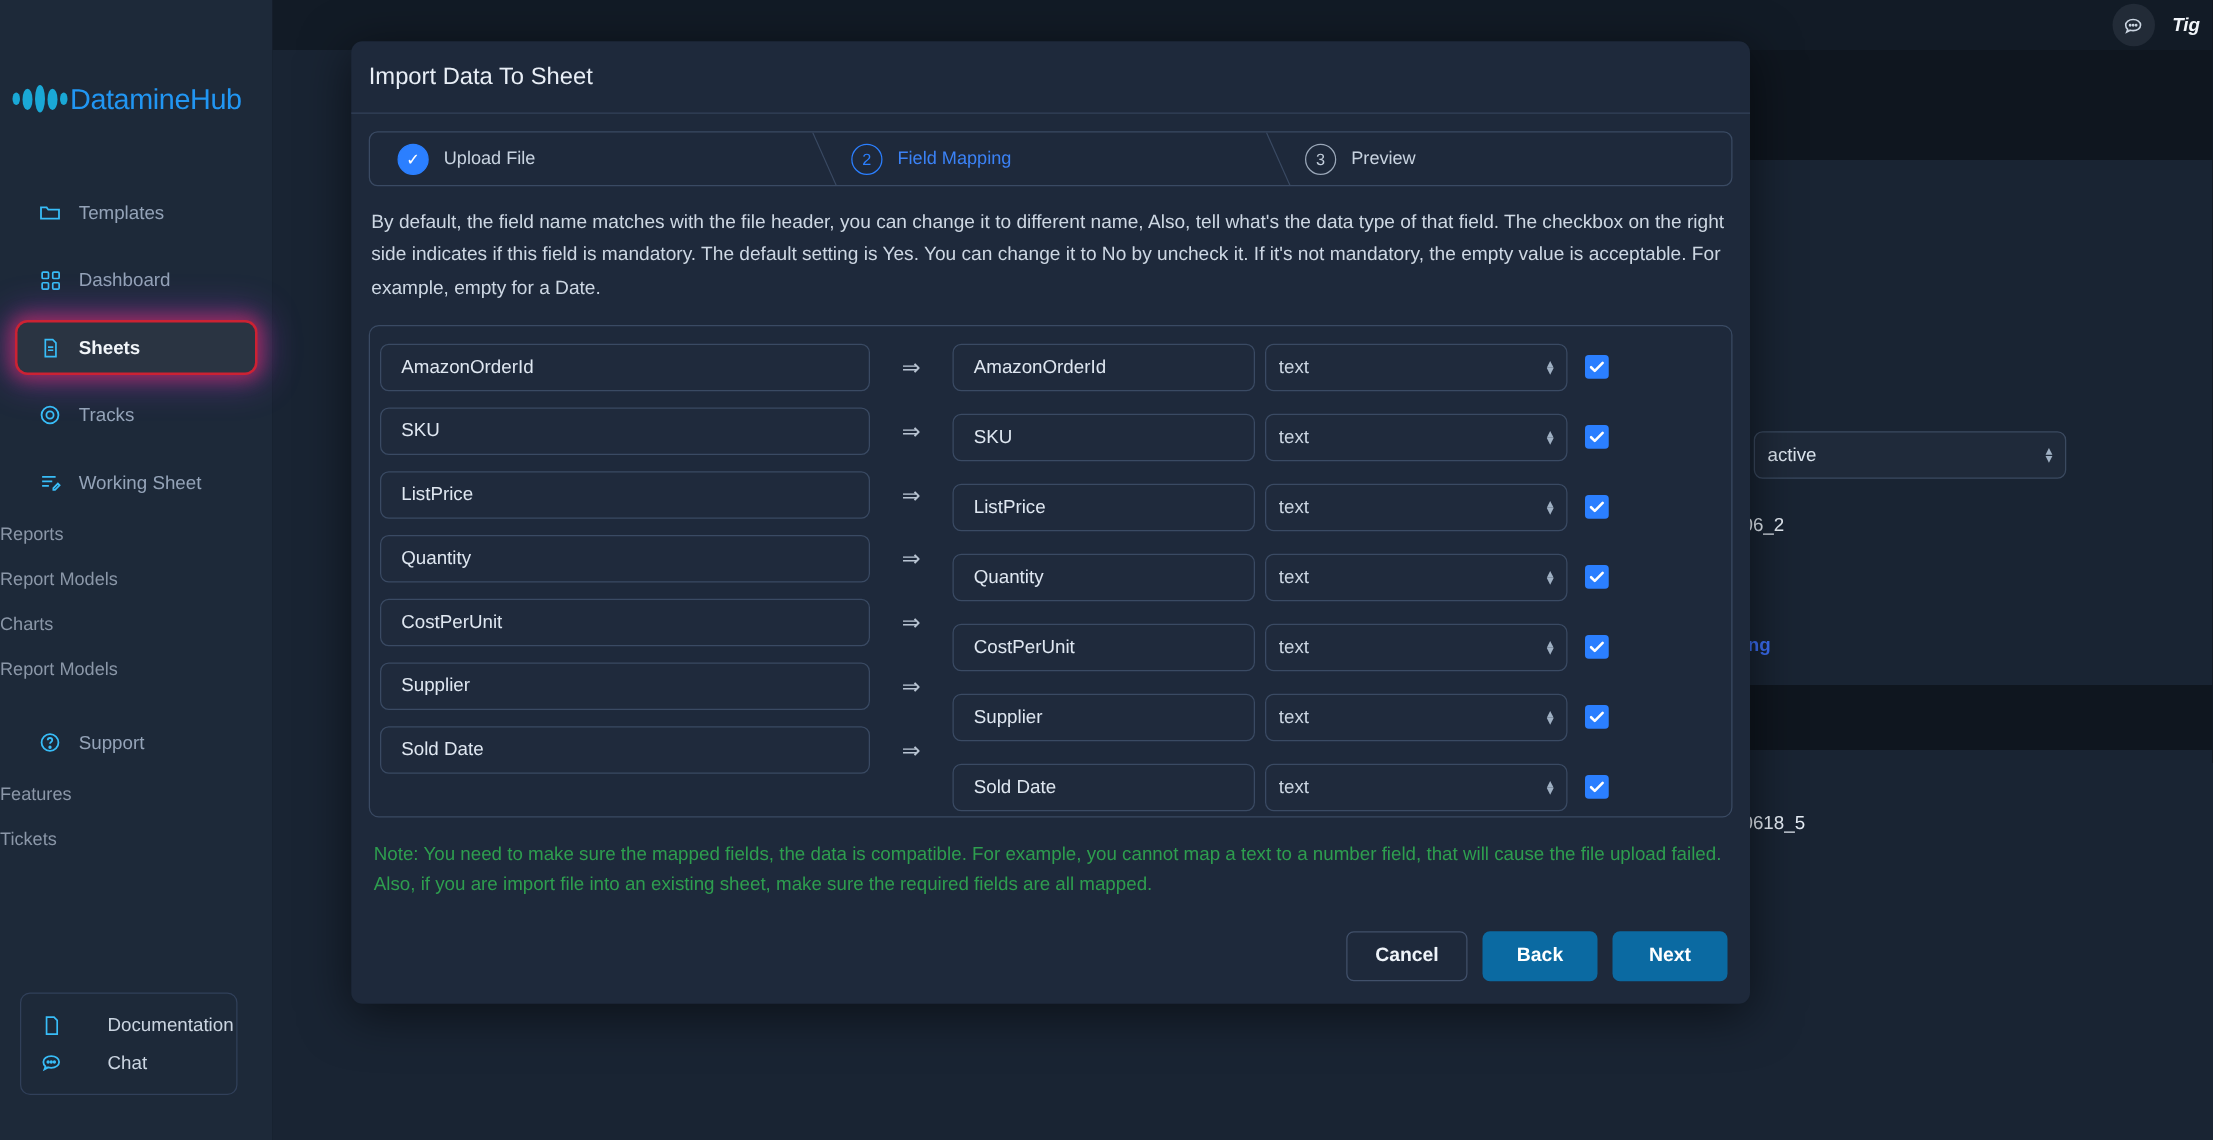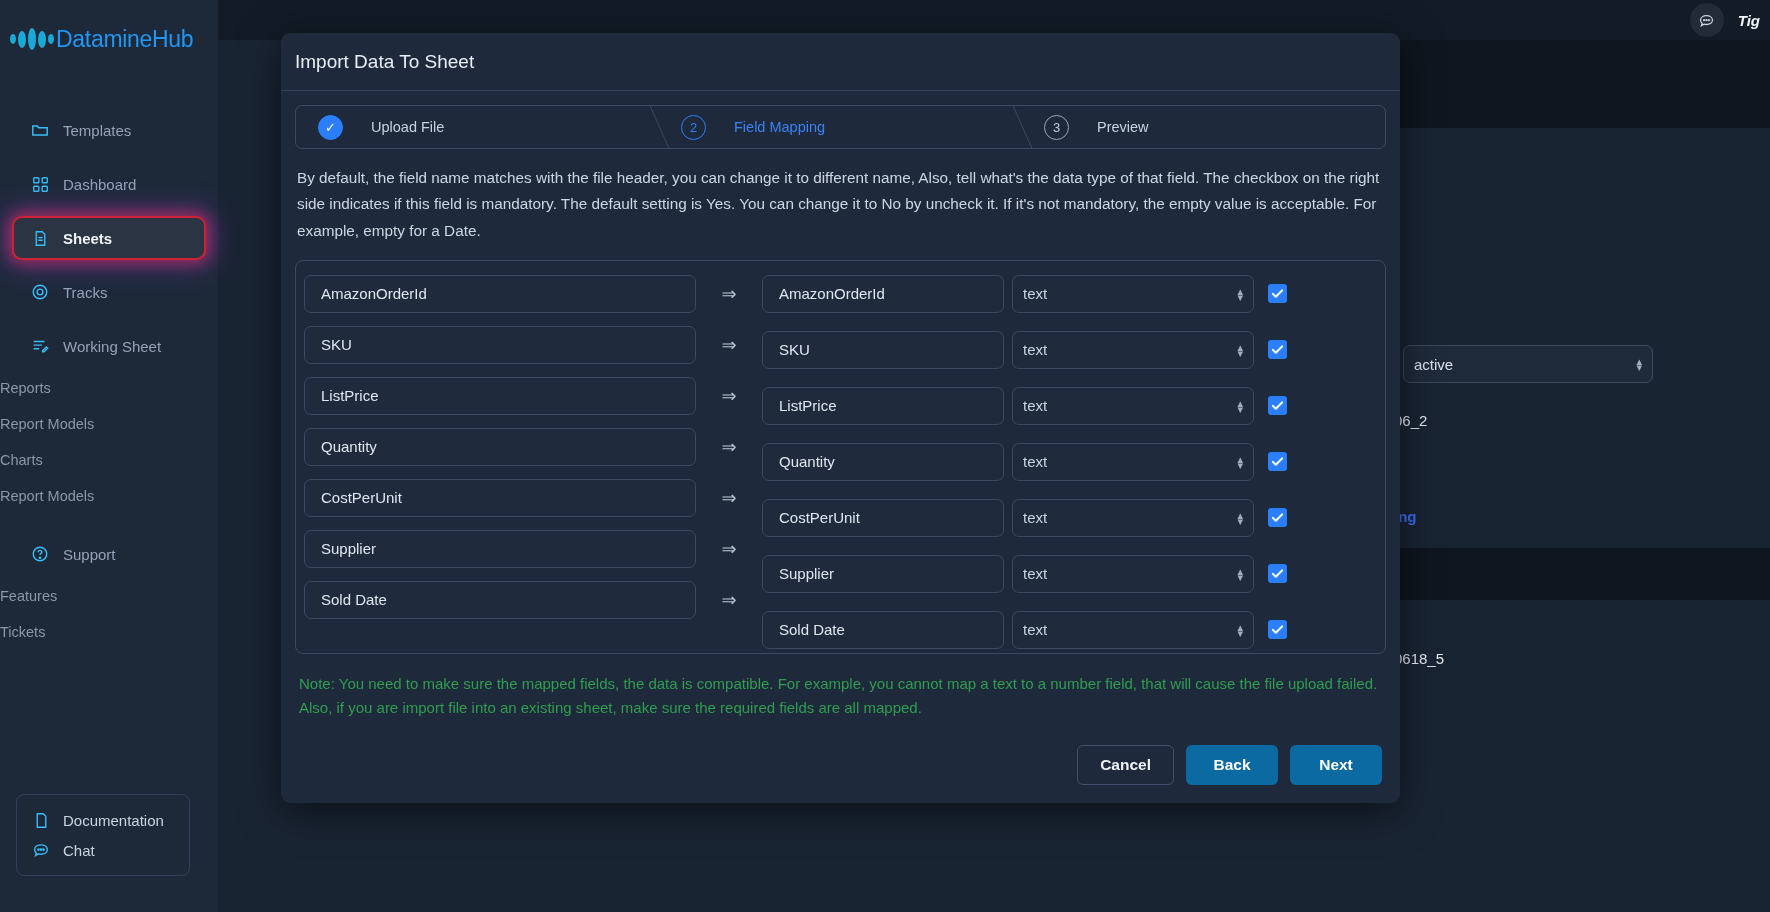--- a/index.html
+++ b/index.html
@@ -15,20 +15,21 @@
   #sidebar {
     position: absolute; left: 0; top: 0;
     width: 218px; height: 912px;
     background: #1d2939;
     z-index: 5;
   }
   .logo-wrap {
     display: flex; align-items: center;
     padding: 16px 0 0 10px;
     height: 62px;
+    margin-top: 40px;
   }
   .logo-bars { display: flex; align-items: center; gap: 2px; margin-right: 2px; }
   .logo-bars span { display: block; border-radius: 50%; background: #1aa8d6; }
   .logo-text {
     font-size: 23px; color: #2196f3; letter-spacing: -0.3px;
   }
 
   .nav { margin-top: 48px; }
   .nav-item {
     display: flex; align-items: center;
@@ -59,21 +60,21 @@
 
   .bottom-box {
     position: absolute; left: 16px; bottom: 36px;
     width: 174px;
     border: 1px solid #31405a; border-radius: 8px;
     padding: 10px 0 10px 0;
   }
   .bottom-item {
     display: flex; align-items: center;
     padding: 5px 0 5px 14px;
-    color: #cbd5e1; font-size: 15px; cursor: pointer;
+    color: #cbd5e1; font-size: 15px; cursor: pointer; gap: 23px;
   }
   .bottom-item .ico { width: 20px; height: 20px; margin-right: 12px; color: #38bdf8;
     display:flex; align-items:center; justify-content:center; }
 
   
   #bg-page {
     position: absolute; left: 218px; top: 0;
     width: 1552px; height: 912px;
     background: #121b26;
   }
@@ -146,21 +147,21 @@
     transform: skewX(24deg);
   }
   .step-circle {
     width: 25px; height: 25px; border-radius: 50%;
     display: flex; align-items: center; justify-content: center;
     font-size: 13px; margin-right: 12px;
     border: 1.5px solid #9aa7b8; color: #c4cfdd;
   }
   .step.done .step-circle { background: #2b7fff; border-color: #2b7fff; color: #fff; }
   .step.current .step-circle { border-color: #2b7fff; color: #2b7fff; }
-  .step-label { font-size: 14.5px; color: #c8d3e0; margin-left: 16px; }
+  .step-label { font-size: 14.5px; color: #c8d3e0; }
   .step.current .step-label { color: #3b82f6; }
 
   .intro {
     margin: 16px 2px 0 2px;
     color: #cdd7e3; font-size: 15.3px; line-height: 1.72;
   }
 
   
   .map-panel {
     margin-top: 16px;

